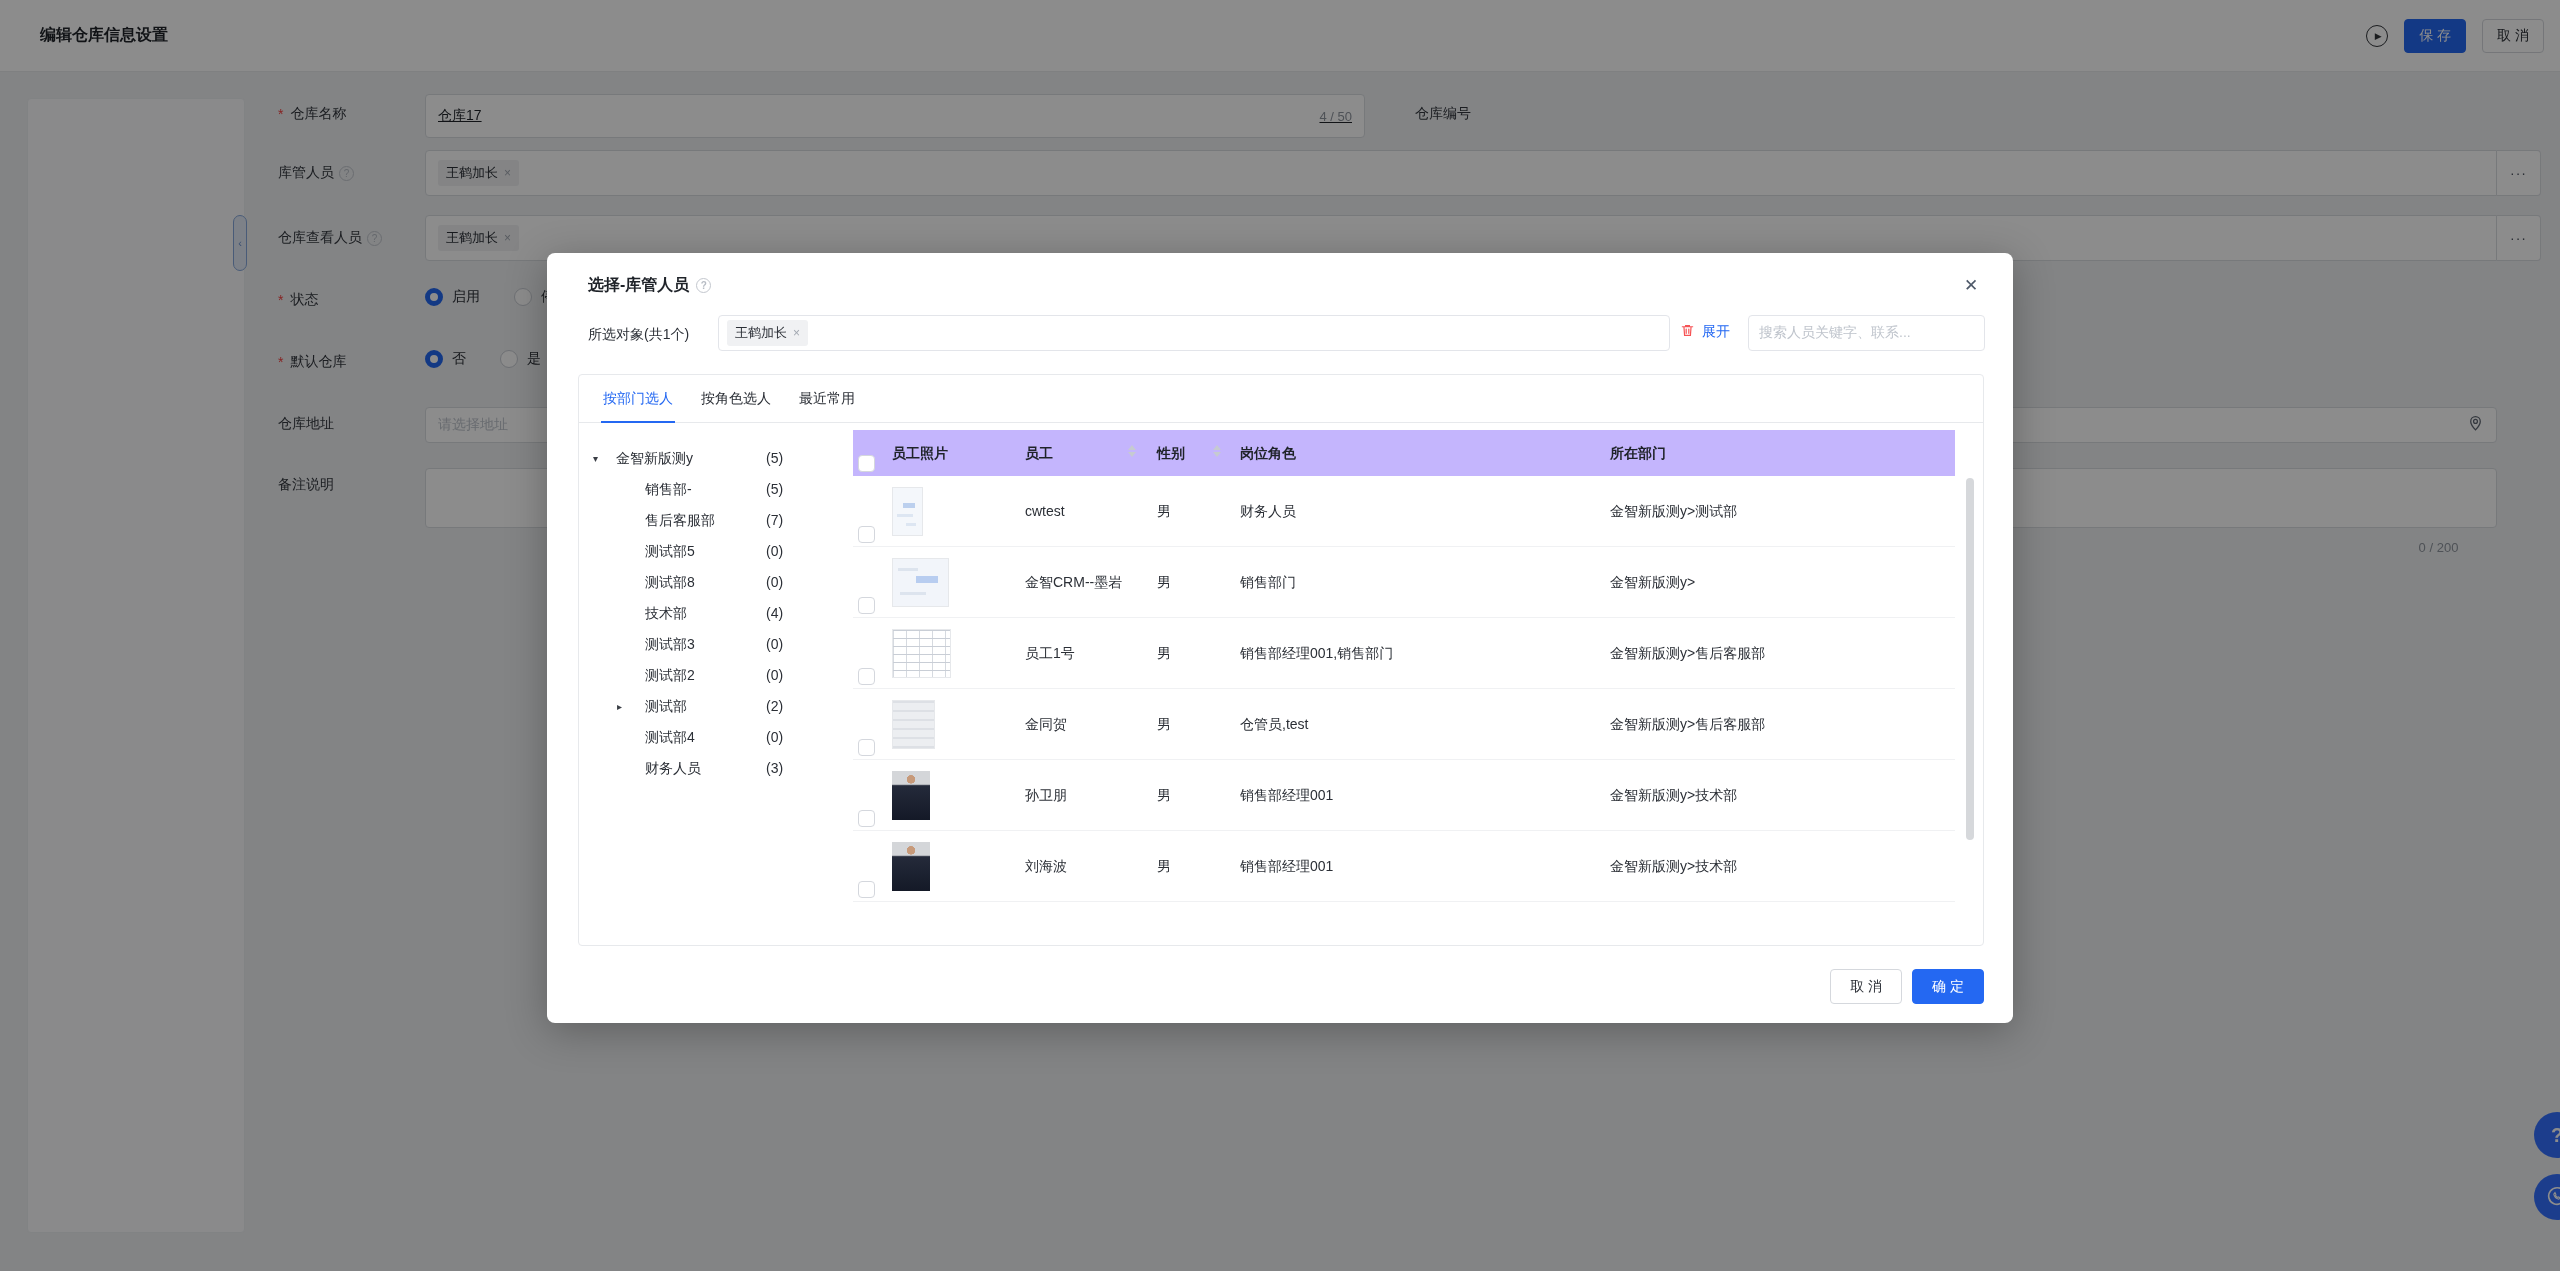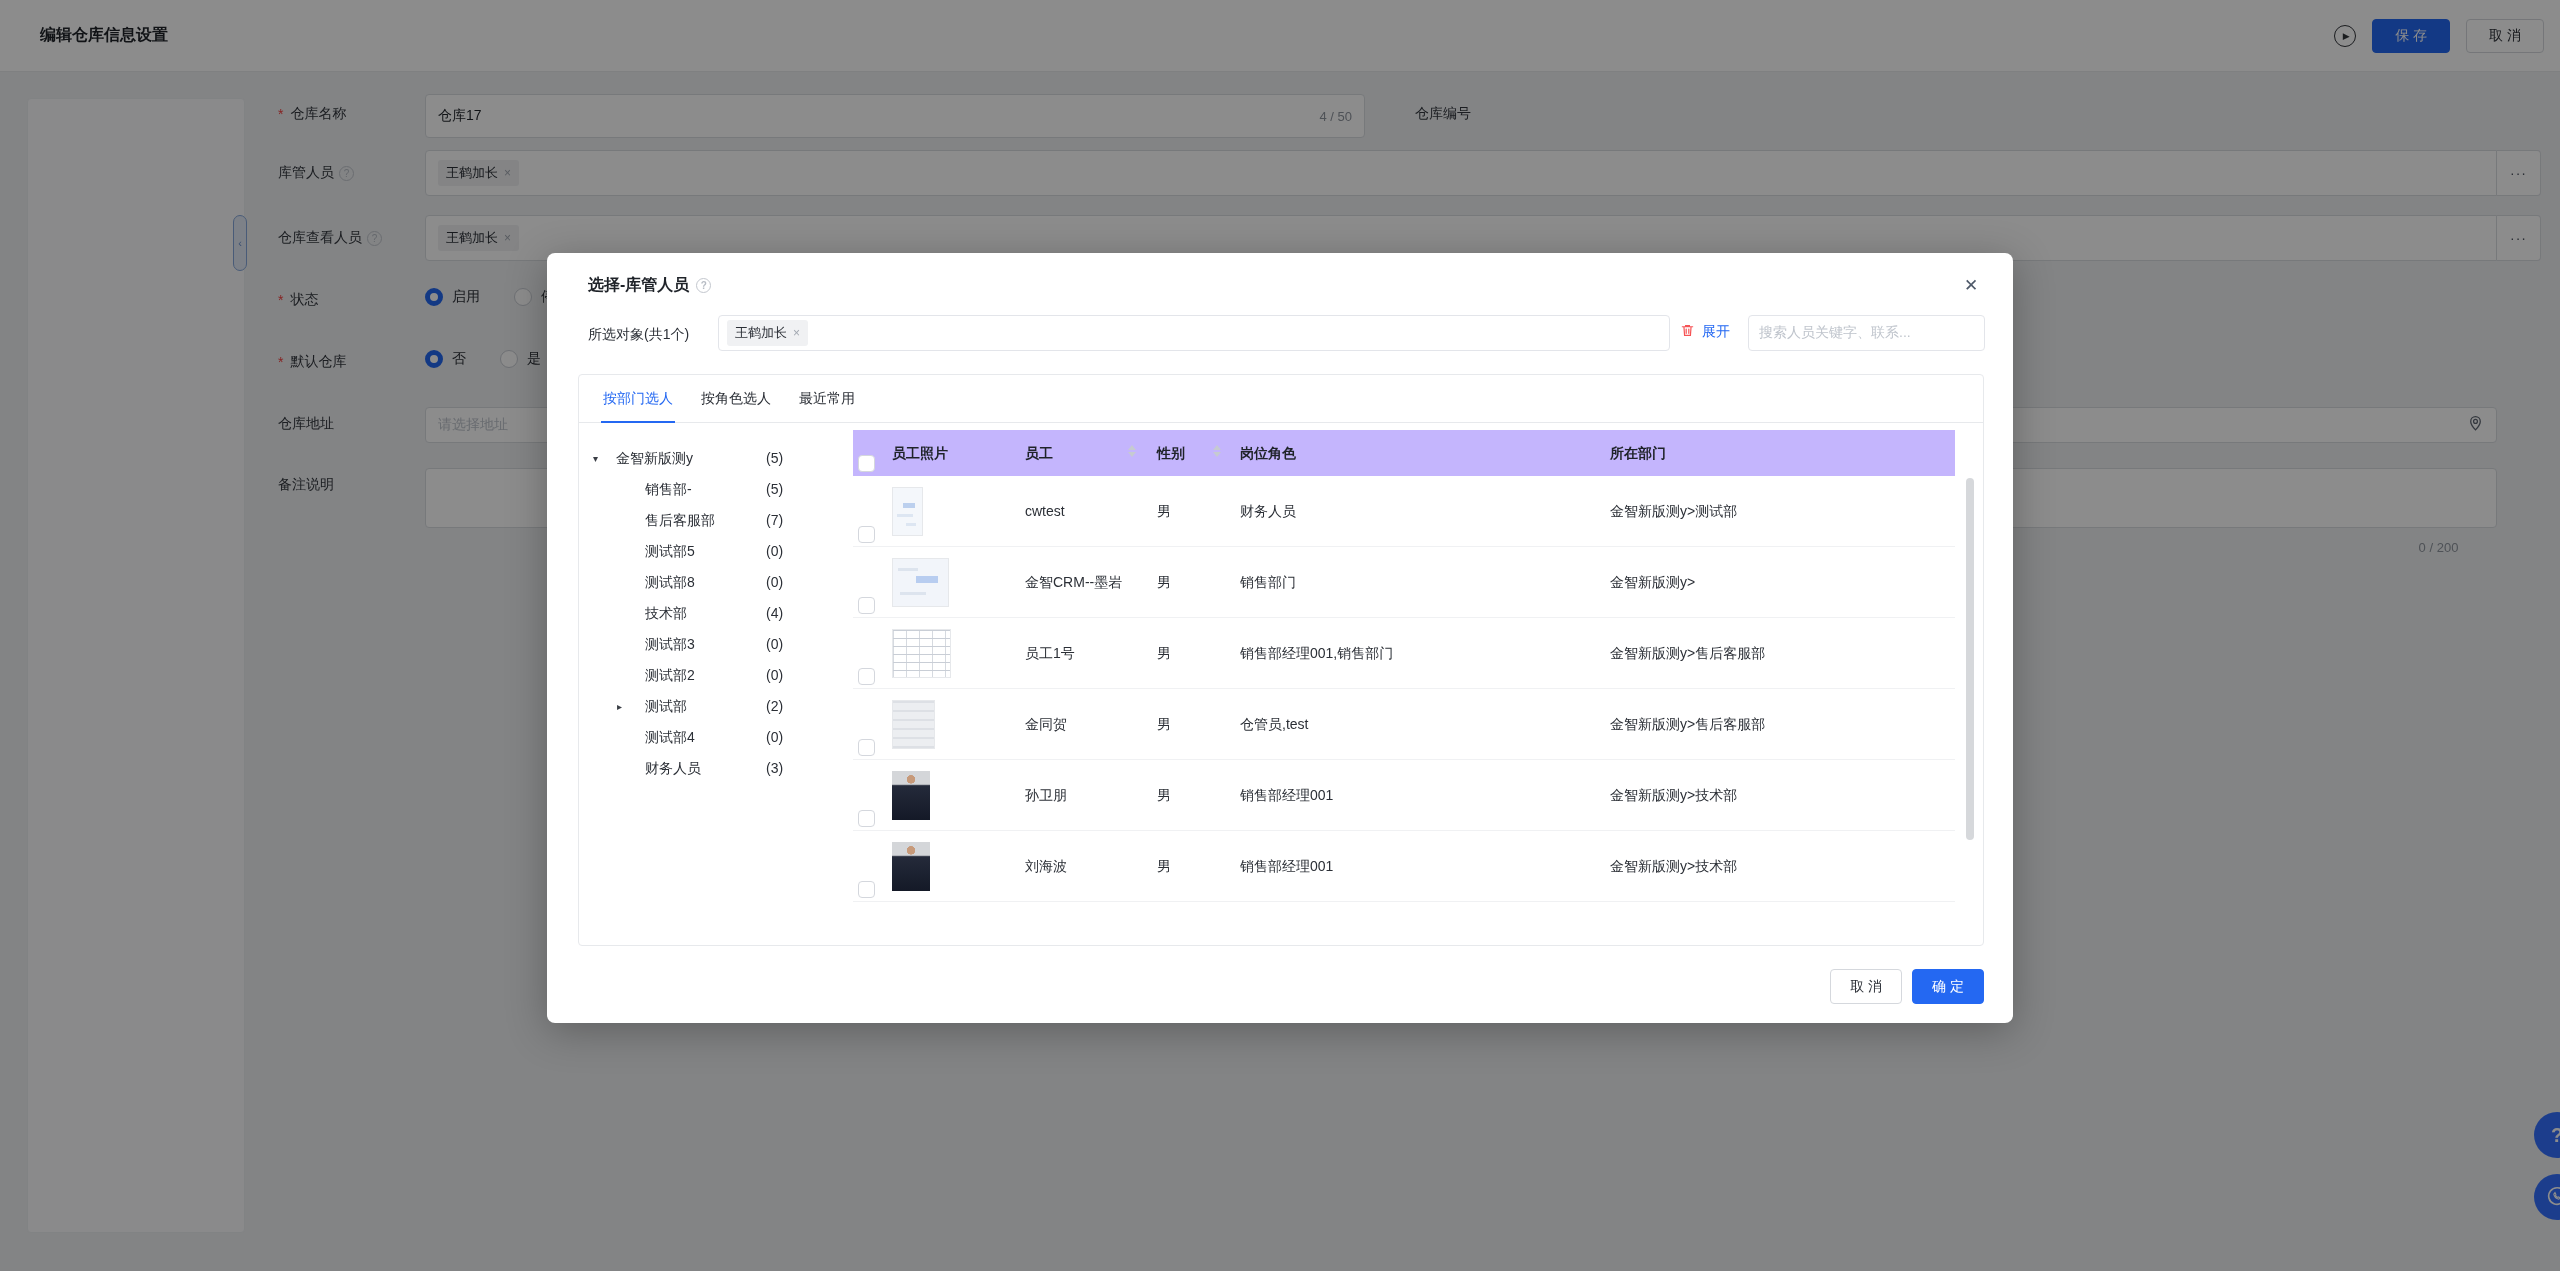--- a/index.html
+++ b/index.html
@@ -5,21 +5,21 @@
   * { margin:0; padding:0; box-sizing:border-box; }
   html,body { width:2560px; height:1271px; }
   body { font-family:"Liberation Sans","DejaVu Sans",sans-serif; font-size:14px; color:#1f2329; background:#e9ebee; }
   .stage { position:relative; width:2560px; height:1271px; overflow:hidden; background:#eef0f2; }
 
   
   .topbar { position:absolute; left:0; top:0; width:2560px; height:72px; background:#fff; border-bottom:1px solid #e7e9ec; z-index:1; }
   .topbar .title { position:absolute; left:40px; top:25px; font-size:16px; font-weight:bold; }
   .tb-actions { position:absolute; right:16px; top:18px; height:36px; display:flex; align-items:center; gap:16px; }
   .play-ic { width:22px; height:22px; border:1.6px solid #32353a; border-radius:50%; display:flex; align-items:center; justify-content:center; font-size:9px; color:#32353a; padding-left:2px; }
-  .btn { height:34px; padding:0 22px; border-radius:4px; font-size:14px; display:inline-flex; align-items:center; justify-content:center; cursor:pointer; white-space:nowrap; }
+  .btn { height:34px; padding:0 14px; border-radius:4px; font-size:14px; display:inline-flex; align-items:center; justify-content:center; cursor:pointer; white-space:nowrap; }
   .btn-primary { background:#2468f2; color:#fff; border:1px solid #2468f2; }
   .btn-plain { background:#fff; color:#2b2f36; border:1px solid #d5d8dd; }
 
   
   .content { position:absolute; inset:72px 0 0 0; z-index:1; }
   .side-panel { position:absolute; left:27px; top:26px; width:218px; height:1135px; background:#fbfcfd; border:1px solid #eceef1; border-radius:4px; }
   .collapse-handle { position:absolute; left:233px; top:143px; width:14px; height:56px; background:#e4ebf7; border:1px solid #86a7da; border-radius:7px; color:#6b93cf; font-size:11px; display:flex; align-items:center; justify-content:center; }
 
   .frm-row { position:absolute; display:flex; align-items:flex-end; }
   .frm-label { position:absolute; left:278px; display:flex; align-items:center; gap:5px; font-size:14px; color:#34383f; }
@@ -116,21 +116,21 @@
   <div class="content">
     <div class="side-panel"></div>
     <div class="collapse-handle">
         <span>‹</span>
       </div>
 
     <div class="frm-label" style="top:33px;">
       <span class="req">*</span>
       <span>仓库名称</span>
     </div>
-    <div class="inp" style="position:absolute; left:425px; top:22px; width:940px; height:44px;">
+    <div class="inp" style="position:absolute; left:425px; top:22px; width:940px; height:44px;text-decoration:underline;">
       <span>仓库17</span>
       <span class="counter">4 / 50</span>
     </div>
     <div class="frm-label" style="left:1415px; top:33px;">
       <span>仓库编号</span>
     </div>
 
     <div class="frm-label" style="top:92px;">
       <span>库管人员</span>
       <span class="help-ic">

